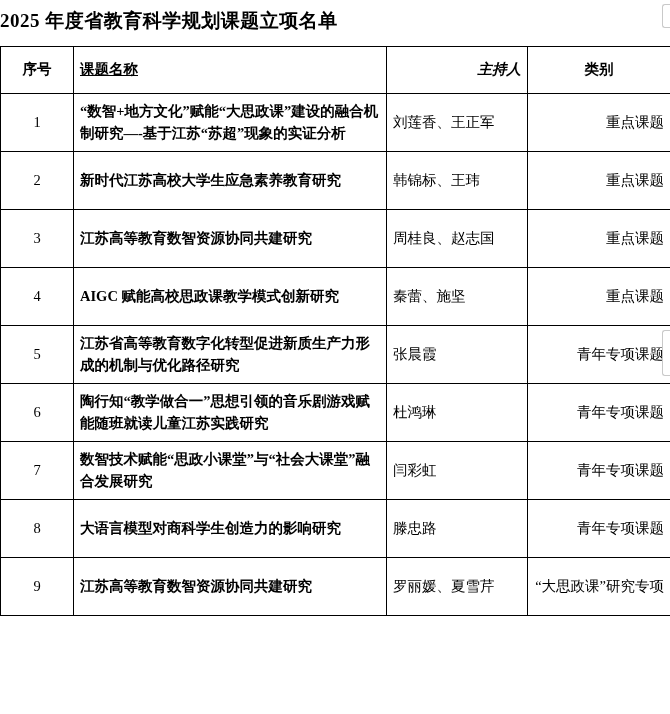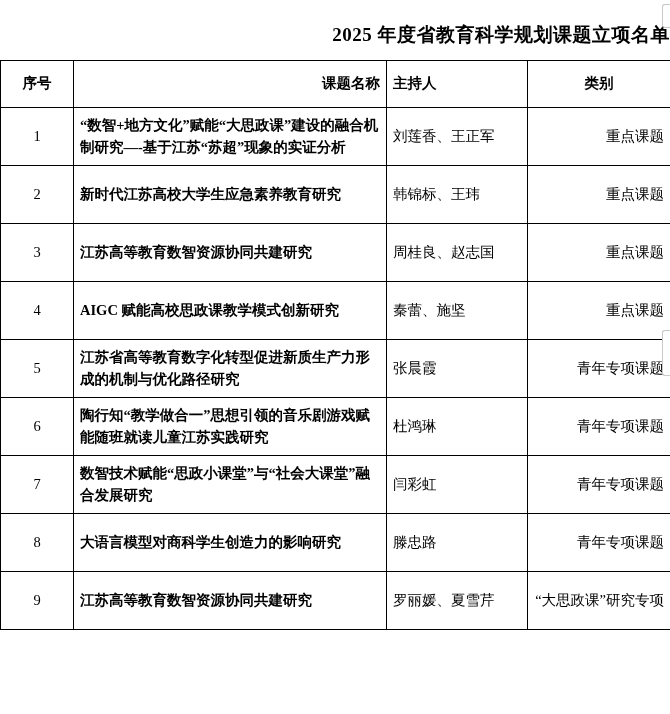--- a/index.html
+++ b/index.html
@@ -16,25 +16,25 @@
     overflow: hidden;
   }
   .page {
     width: 670px;
     height: 714px;
     box-sizing: border-box;
     padding: 0;
     position: relative;
   }
   .doc-title {
-    text-align: right;
+    text-align: left;
     font-size: 19px;
     font-weight: bold;
     letter-spacing: 0.5px;
-    padding-top: 22px;
+    padding-top: 8px;
     padding-bottom: 12px;
     font-family: "Liberation Serif", "DejaVu Serif", serif;
   }
   table.main-table {
     border-collapse: collapse;
     width: 620px;
     margin: 0 auto;
     table-layout: fixed;
   }
   table.main-table td, table.main-table th {
@@ -45,22 +45,22 @@
     vertical-align: middle;
     font-family: "Liberation Serif", "DejaVu Serif", serif;
   }
   thead th {
     text-align: center;
     font-weight: bold;
     font-size: 16px;
     height: 34px;
   }
   .col-idx { width: 60px; text-align: center; }
-  .col-title { width: 300px; text-align: right; }
-  .col-host { width: 128px; text-align: left; }
+  .col-title { width: 300px; text-align: left; text-decoration: underline; }
+  .col-host { width: 128px; text-align: right; font-style: italic; }
   .col-type { width: 130px; text-align: center; }
   tbody td.cell-idx { text-align: center; }
   tbody td.cell-title { text-align: left; font-weight: bold; }
   tbody td.cell-host { text-align: left; }
   tbody td.cell-type { text-align: right; }
   tbody tr { height: 58px; }
   
   .edge-mark {
     position: absolute;
     right: 0;

